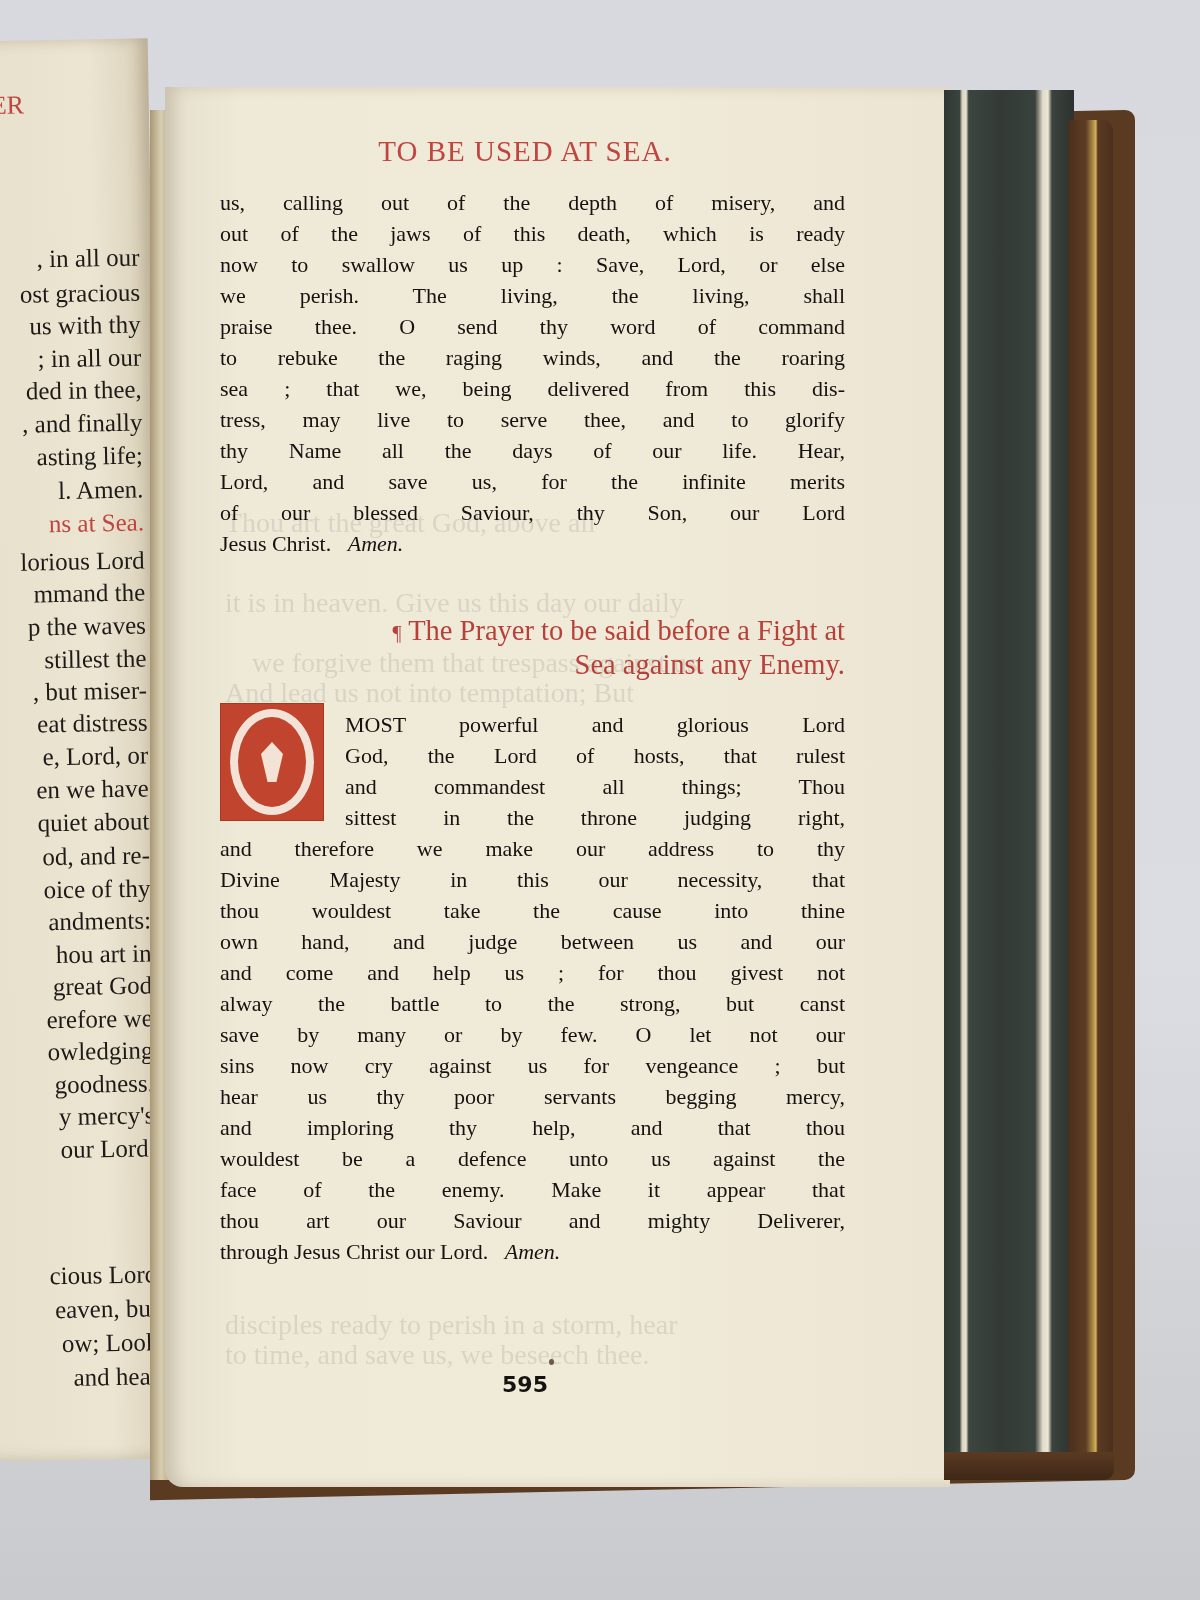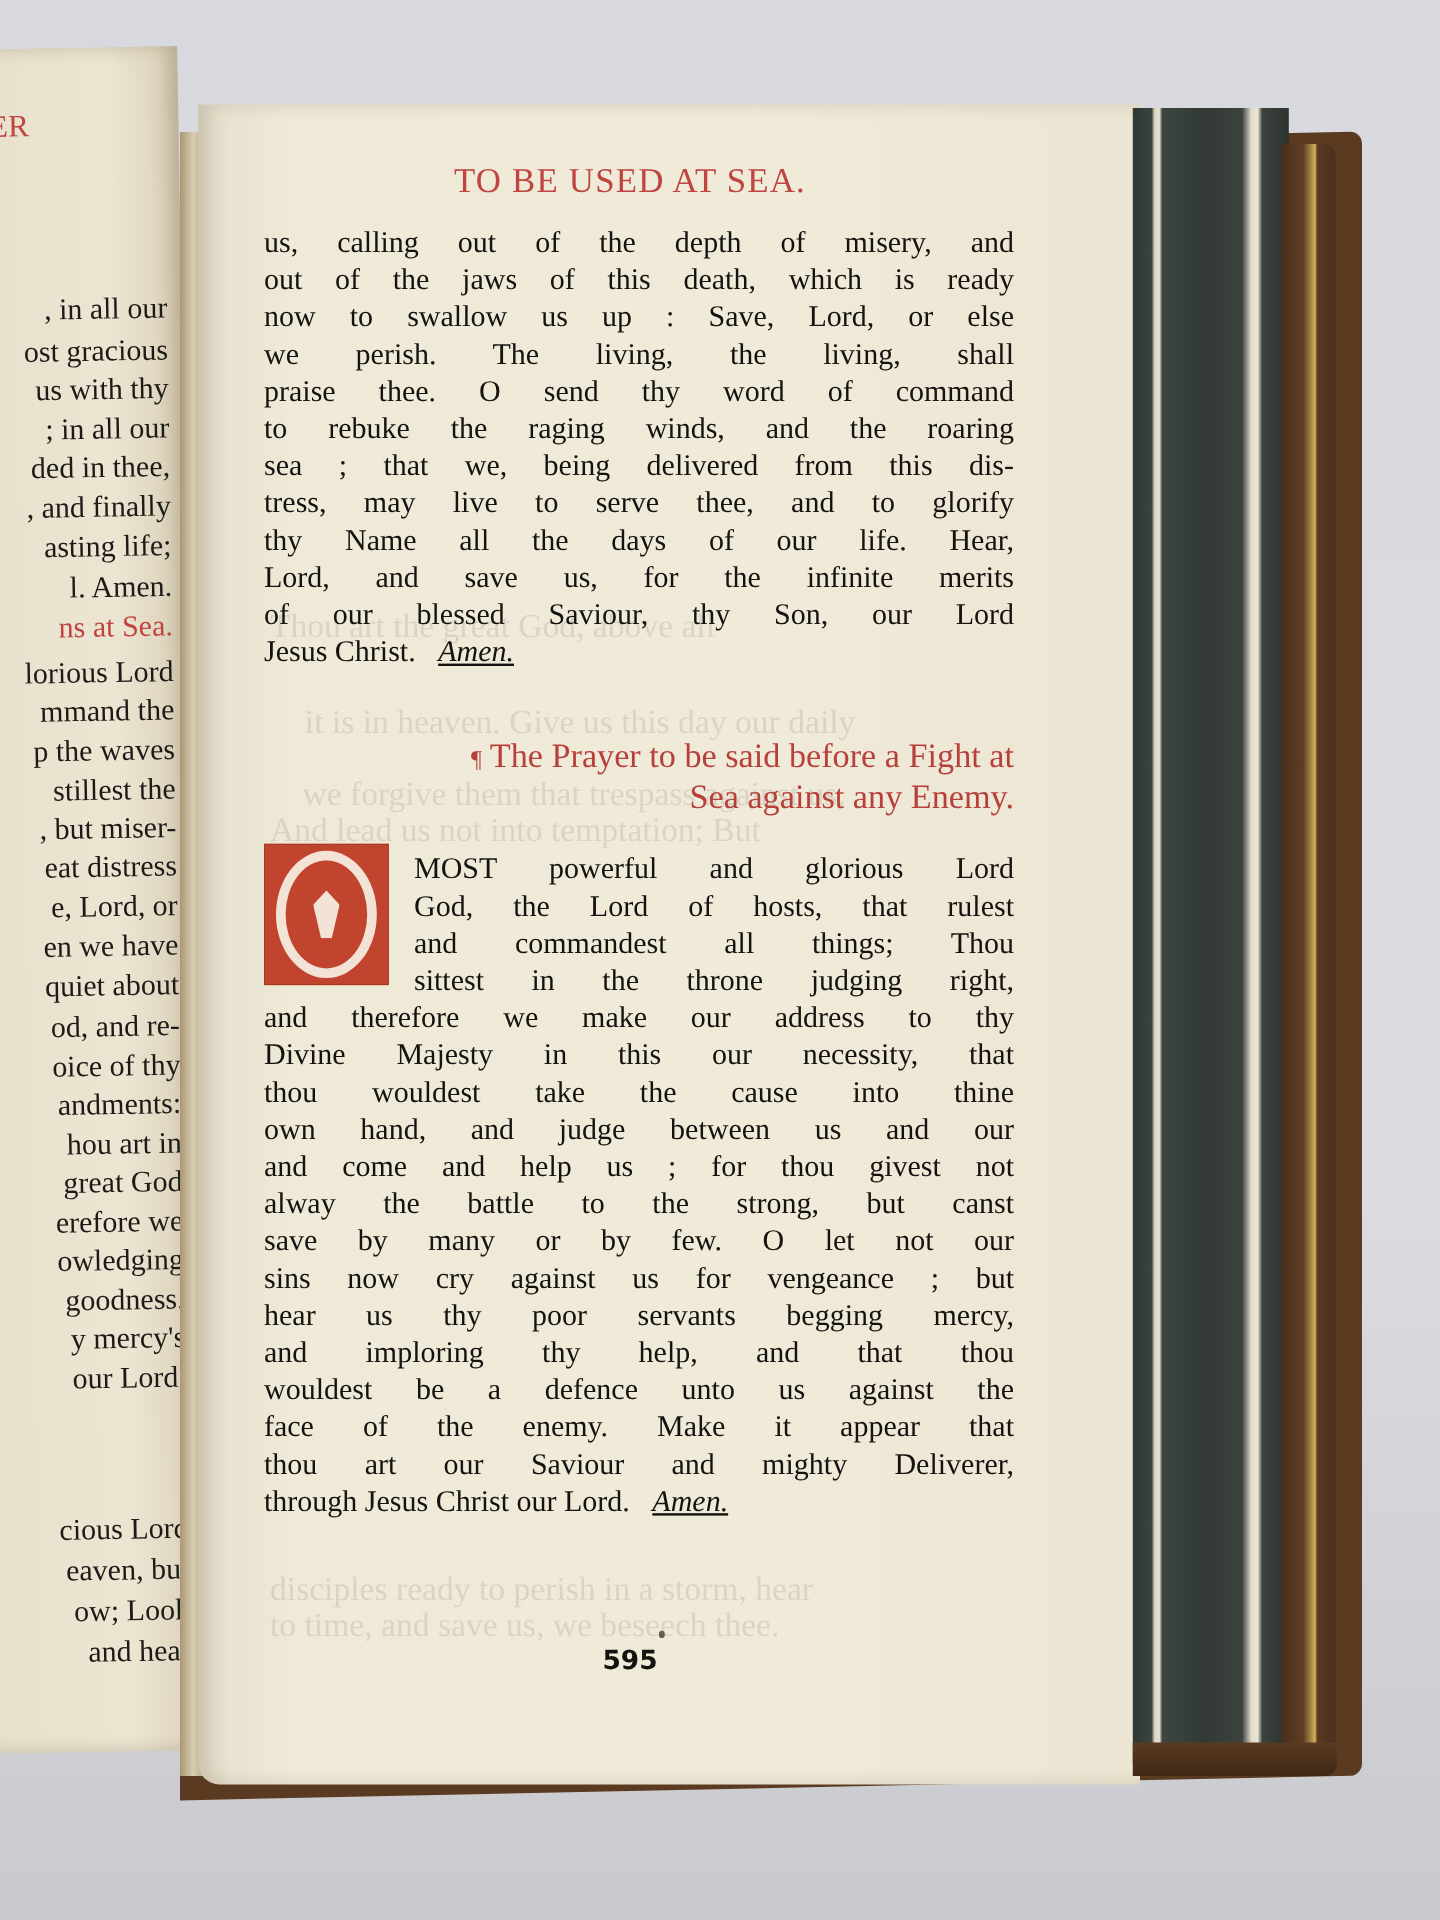--- a/index.html
+++ b/index.html
@@ -47,26 +47,26 @@
       position: absolute; left: 165px; top: 87px; width: 785px; height: 1400px;
       background: linear-gradient(90deg, #e5dfcd 0%, #efe9d8 10%, #f0ead9 60%, #ece5d3 100%);
       border-radius: 0 0 0 18px;
       box-shadow: inset 10px 0 14px rgba(90,70,40,0.18);
     }
     .running-head {
       position: absolute; left: 170px; top: 48px; width: 380px; text-align: center;
       color: #c0443f; font-size: 29px; letter-spacing: 1px;
     }
     .body-block {
-      position: absolute; left: 55px; width: 625px; font-size: 25px; color: #15120f;
+      position: absolute; left: 55px; width: 625px; font-size: 22px; color: #15120f;
       line-height: 31px;
     }
     .body-block .ln { display: block; text-align: justify; text-align-last: justify; white-space: nowrap; }
     .body-block .ln.last { text-align-last: left; }
-    .it { font-style: italic; text-decoration: underline; }
+    .it { font-style: italic; }
     .block-1 { top: 100px; }
     .rubric {
       position: absolute; left: 55px; top: 528px; width: 625px; color: #b8403a;
       font-size: 28.5px; line-height: 31px; text-align: right;
     }
     .rubric .pilcrow { font-size: 20px; }
     .dropcap {
       position: absolute; left: 55px; top: 616px; width: 104px; height: 118px;
       background: #c1452e;
       display: flex; align-items: center; justify-content: center;
@@ -151,21 +151,21 @@
         <div class="lp-line" style="top: 1256px;">eaven, but</div>
         <div class="lp-line" style="top: 1290px;">ow; Look</div>
         <div class="lp-line" style="top: 1324px;">and hear</div>
       </div>
   </div>
 
   <div class="gutter"></div>
 
   <div class="right-page">
     <div class="ghost" style="left:60px;top:420px;">Thou art the great God, above all</div>
-    <div class="ghost" style="left:60px;top:500px;margin-left:29px;">it is in heaven. Give us this day our daily</div>
+    <div class="ghost" style="left:60px;top:500px;">it is in heaven. Give us this day our daily</div>
     <div class="ghost" style="left:60px;top:560px;margin-left:27px;">we forgive them that trespass against us.</div>
     <div class="ghost" style="left:60px;top:590px;">And lead us not into temptation; But</div>
     <div class="ghost" style="left:60px;top:1222px;">disciples ready to perish in a storm, hear</div>
     <div class="ghost" style="left:60px;top:1252px;text-align:center;">to time, and save us, we beseech thee.</div>
 
     <div class="running-head">TO BE USED AT SEA.</div>
 
     <div class="body-block block-1">
       <div id="block1-lines">
           <span class="ln">us, calling out of the depth of misery, and</span>

